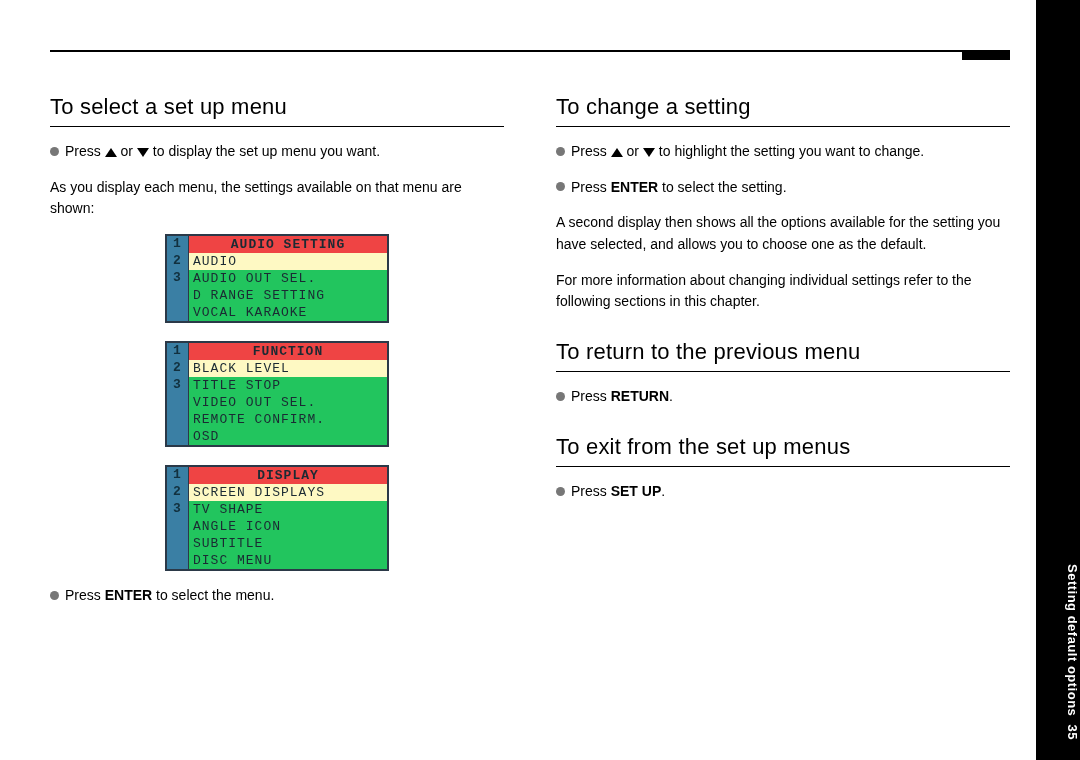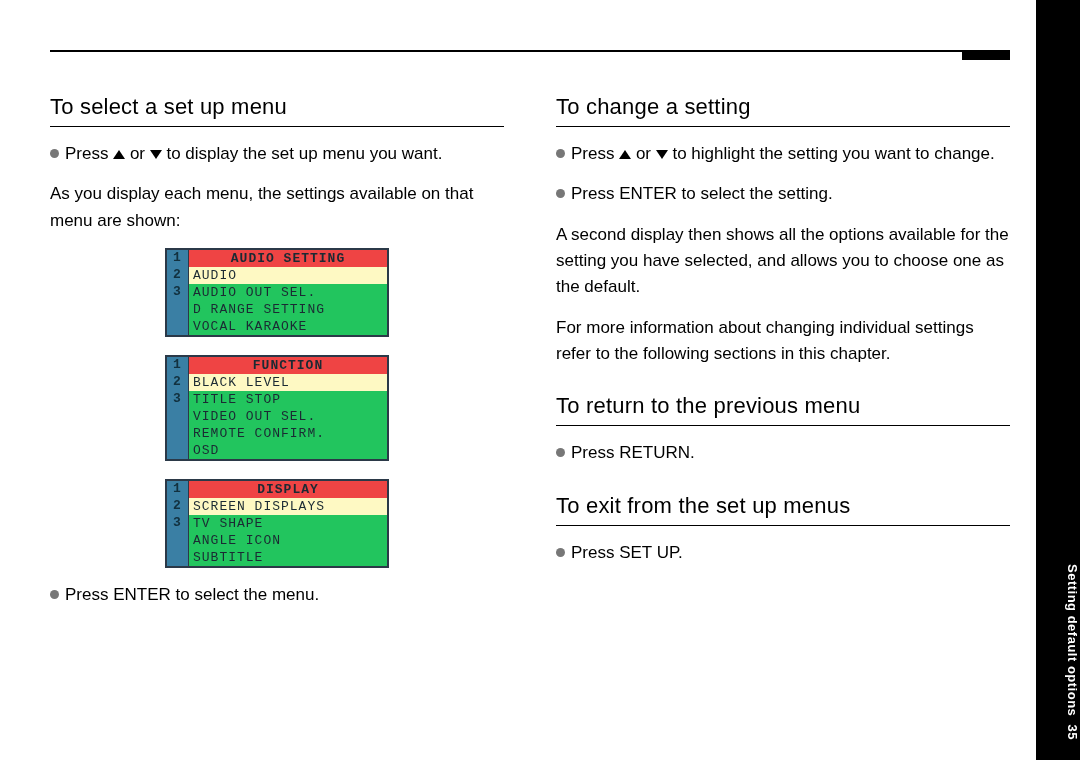--- a/index.html
+++ b/index.html
@@ -8,27 +8,27 @@
 
   .content { position: absolute; left: 50px; top: 50px; right: 70px; bottom: 30px; }
   .rule-wrap { border-top: 2px solid #000; padding-top: 16px; }
 
   .cols { display: flex; gap: 52px; }
   .col { flex: 1 1 0; min-width: 0; }
 
   h2 { font-family: Arial, Helvetica, sans-serif; font-weight: 400; font-size: 22px; letter-spacing: 0.2px; margin-top: 26px; margin-bottom: 6px; }
   .underline { border-bottom: 1px solid #000; padding-bottom: 6px; }
 
-  p { font-size: 17px; line-height: 1.55; margin: 14px 0; }
+  p { font-size: 14px; line-height: 1.55; margin: 14px 0; }
 
   .bullet { display: inline-block; width: 9px; height: 9px; border-radius: 50%; background: #777; vertical-align: middle; margin-right: 6px; margin-top: -2px; }
   .tri { display:inline-block; width:0; height:0; vertical-align: middle; }
   .tri.up { border-left:6px solid transparent; border-right:6px solid transparent; border-bottom:9px solid #000; }
   .tri.dn { border-left:6px solid transparent; border-right:6px solid transparent; border-top:9px solid #000; }
-  b { font-weight: 400; margin-top: 19px; }
+  b { font-weight: 700; margin-top: 19px; }
 
   
   .osd-stack { display:flex; flex-direction:column; gap:18px; align-items:center; margin: 6px 0 10px 0; }
   .osd { width: 224px; border: 2px solid #2b3948; background: #3a7fa4; font-family: "Courier New", monospace; font-size: 13px; letter-spacing: 1px; color: #1b2a33; }
   .osd .head { display:flex; }
   .osd .num { width: 22px; text-align: center; background: #3a7fa4; border-right: 1px solid #2b3948; color:#12313f; font-weight:700; }
   .osd .label { flex:1; background: #ef4444; text-align: center; padding: 1px 0; font-weight: 700; }
   .osd .row { display:flex; }
   .osd .row .cell { flex:1; background:#22c55e; padding:1px 4px; white-space: nowrap; }
   .osd .row.hi .cell { background:#fef9c3; }
@@ -127,20 +127,24 @@
                   <div class="cell">TV SHAPE</div>
                 </div>
               <div class="row">
                   <div class="num"></div>
                   <div class="cell">ANGLE ICON</div>
                 </div>
               <div class="row">
                   <div class="num"></div>
                   <div class="cell">SUBTITLE</div>
                 </div>
+              <div class="row">
+                  <div class="num"></div>
+                  <div class="cell">DISC MENU</div>
+                </div>
             </div>
 
           </div>
 
           <p>
             <span class="bullet"></span><span>Press </span><b>ENTER</b><span> to select the menu.</span>
           </p>
         </div>
 
         <div class="col">

